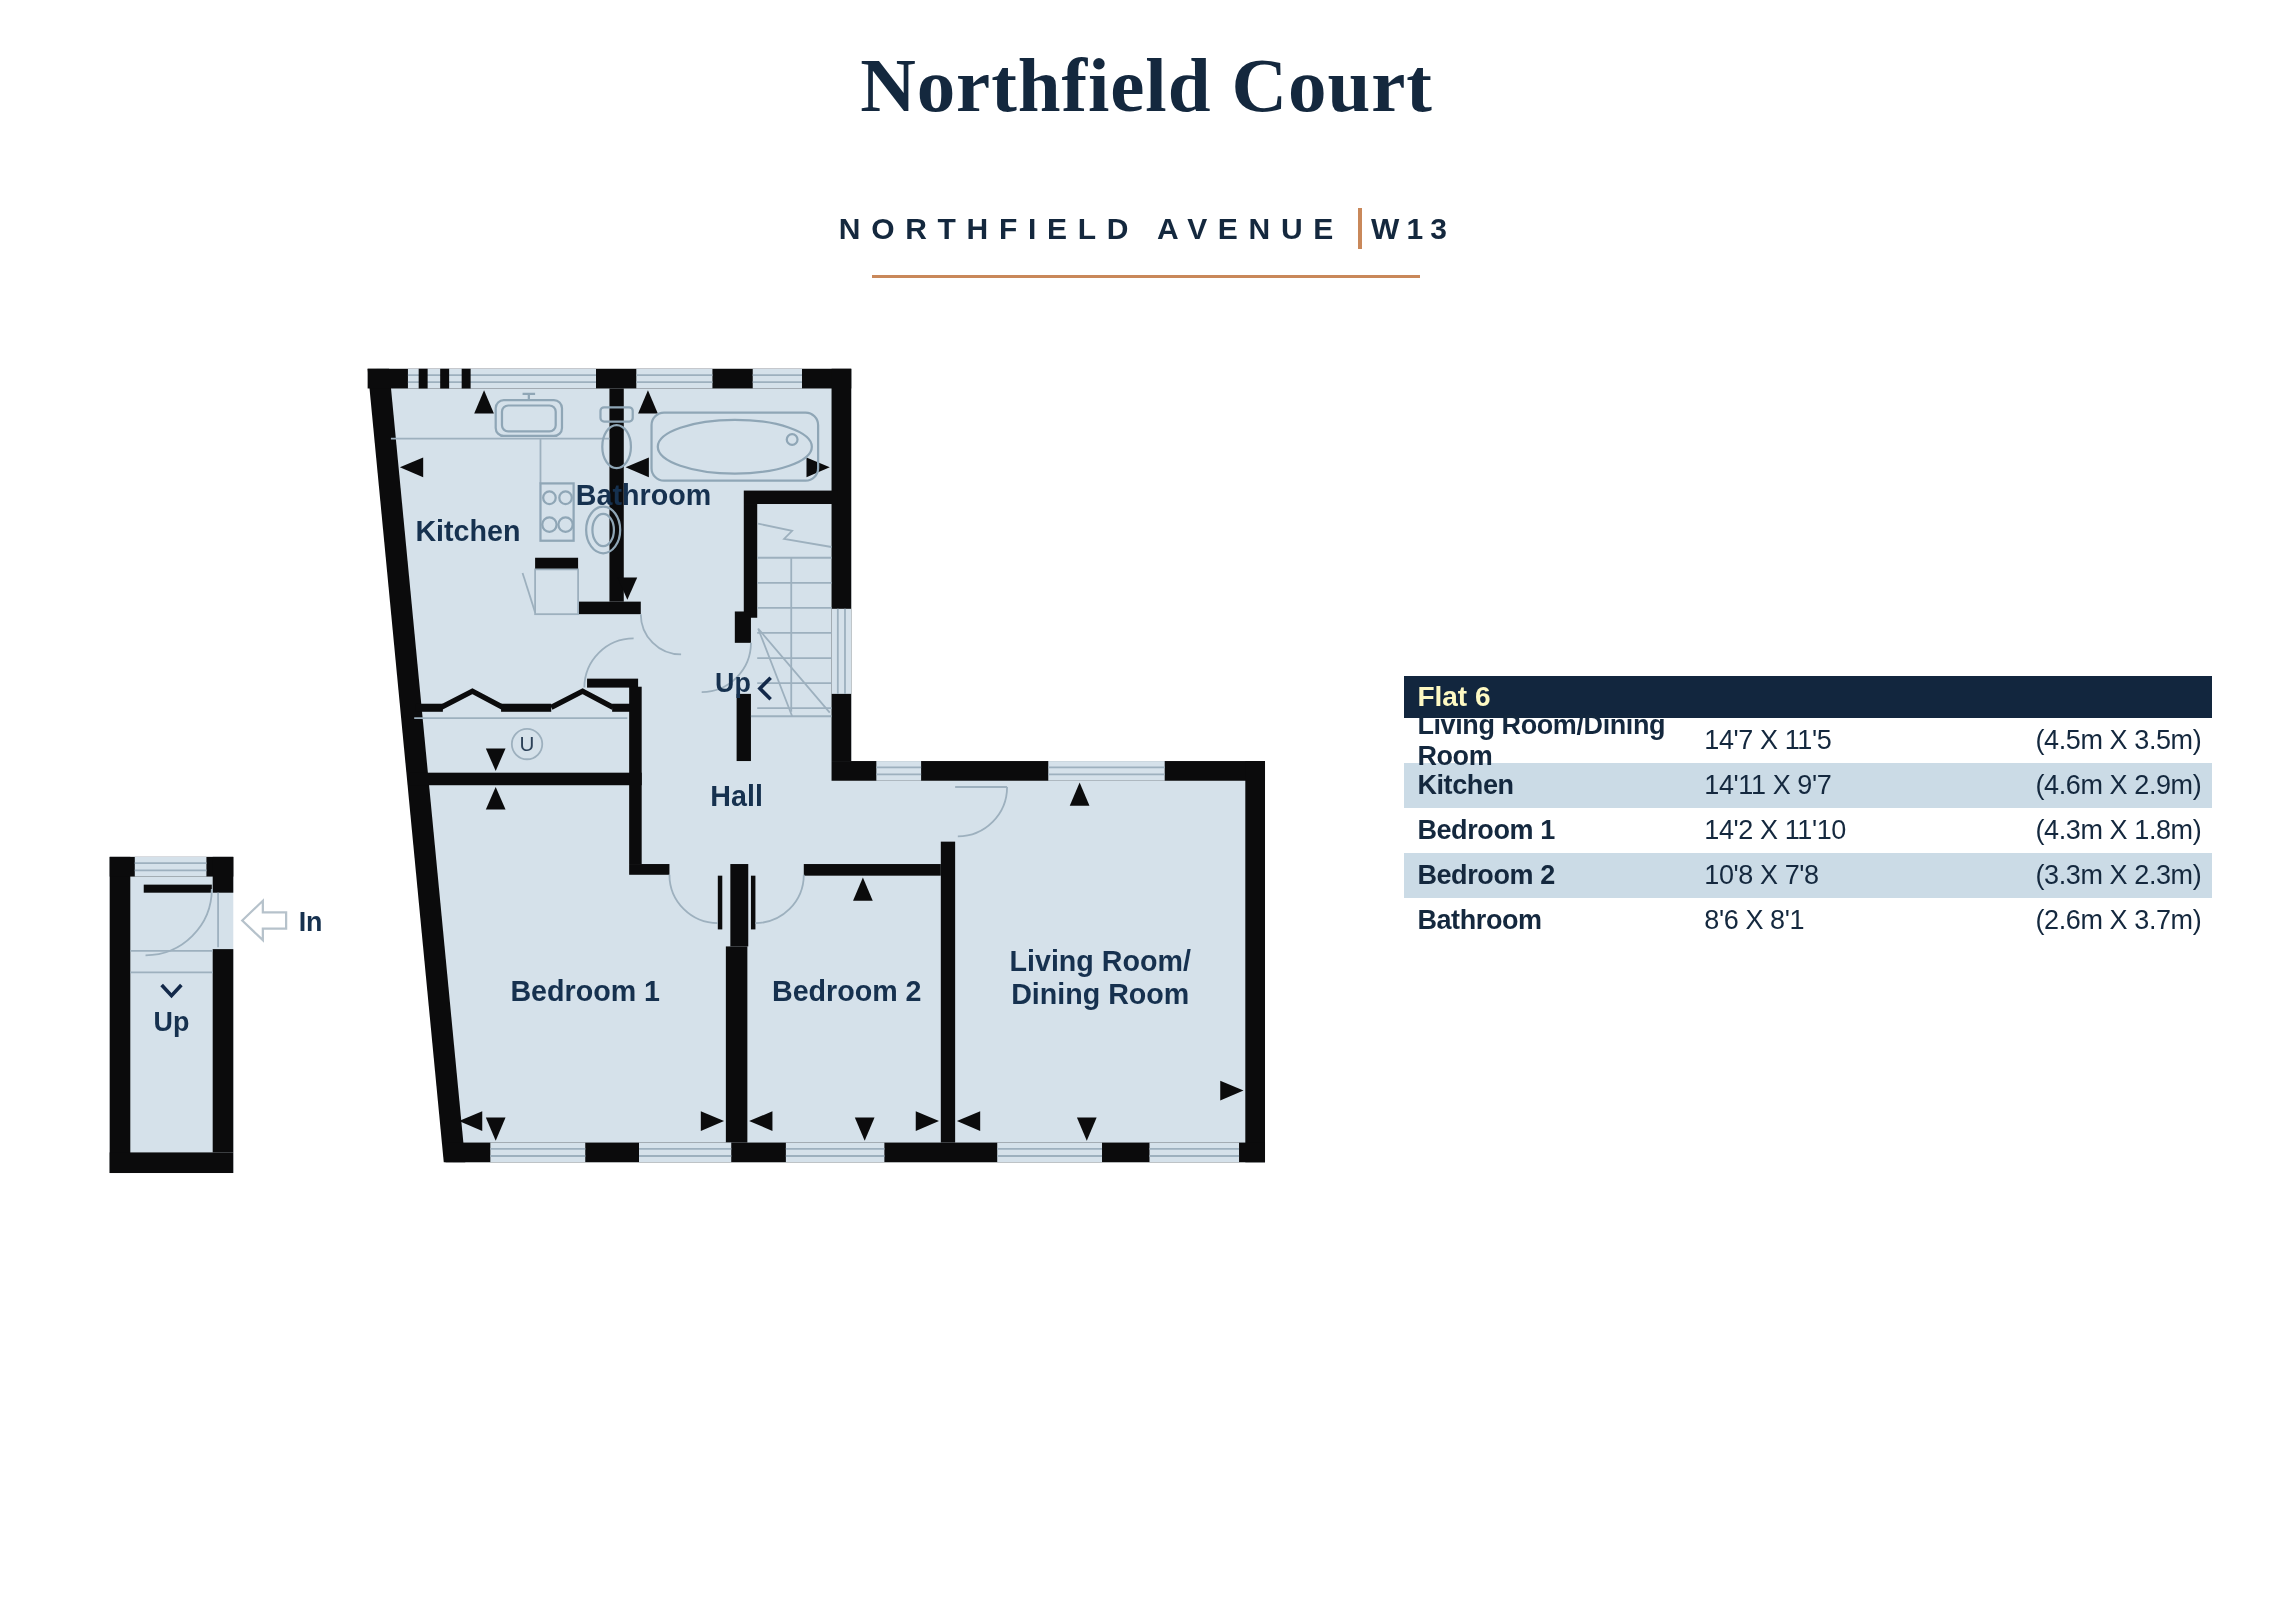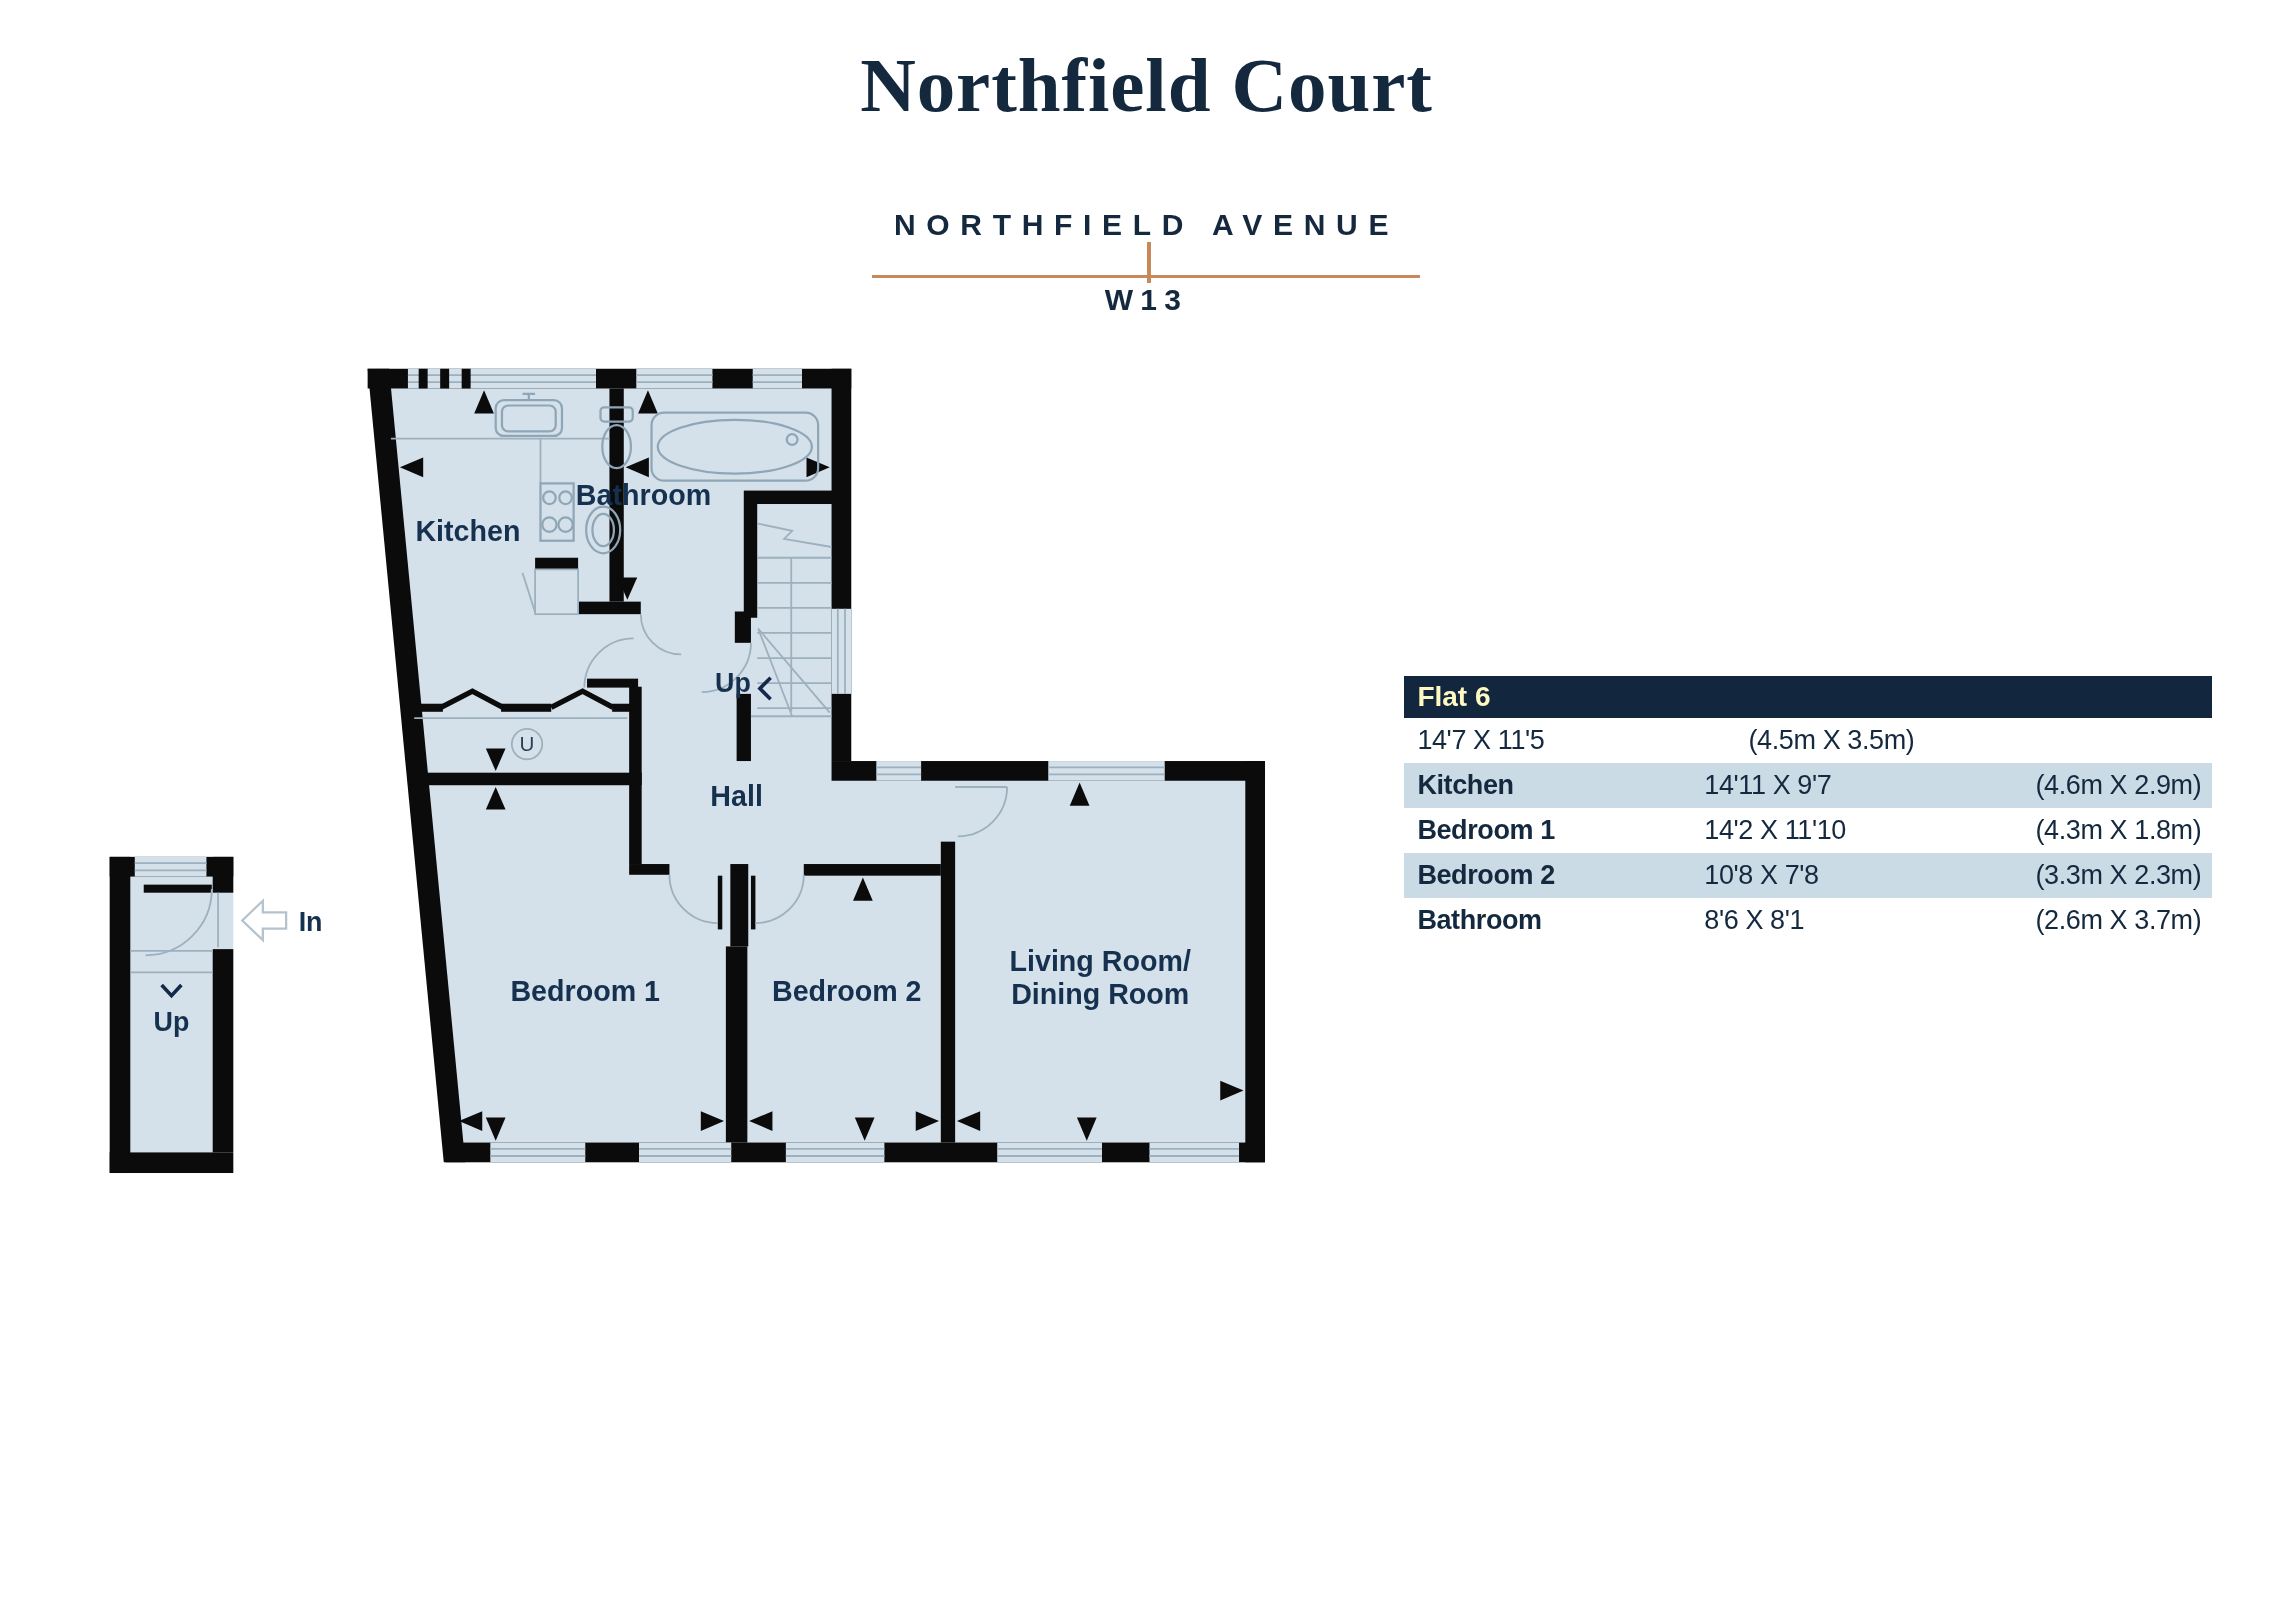--- a/index.html
+++ b/index.html
@@ -3,21 +3,21 @@
 <meta charset="utf-8">
 <style>
   html,body{margin:0;padding:0;background:#ffffff;}
   .page{position:relative;width:2293px;height:1621px;background:#ffffff;overflow:hidden;
         font-family:"Liberation Sans",sans-serif;border-radius:18px;}
   
   .brand-title{position:absolute;top:45px;left:0;width:2293px;text-align:center;
         font-family:"Liberation Serif",serif;font-weight:700;font-size:77px;line-height:1.05;
         color:#14283e;letter-spacing:0.9px;}
   .brand-sub{position:absolute;top:208px;left:0;width:2293px;display:flex;
-        justify-content:center;align-items:center;color:#14283e;flex-direction:column;}
+        justify-content:center;align-items:center;color:#14283e;}
   .brand-street{font-size:30px;font-weight:700;letter-spacing:10.7px;}
   .brand-divider{width:3.6px;height:41px;background:#c9885a;margin:0 9px 0 14.3px;}
   .brand-postcode{font-size:30px;font-weight:700;letter-spacing:7.2px;}
   .brand-underline{position:absolute;top:275px;left:872px;width:548px;height:2.7px;background:#c9885a;}
   
   .plan{position:absolute;top:340px;left:90px;width:1218px;height:860px;}
   .room-label{font-family:"Liberation Sans",sans-serif;font-weight:600;font-size:32px;fill:#16314f;}
   .small-label{font-family:"Liberation Sans",sans-serif;font-weight:600;font-size:30px;fill:#16314f;}
   .u-label{font-family:"Liberation Sans",sans-serif;font-weight:400;font-size:23px;fill:#2c4158;}
   
@@ -248,20 +248,21 @@
       <text class="u-label" x="588" y="839">U</text>
     </g>
     <text class="small-label" x="333" y="1040" text-anchor="start">In</text>
   </svg>
 
   <div class="dim-table">
     <div class="dim-header">
       <span>Flat 6</span>
     </div>
     <div class="dim-row">
+      <span class="dim-name">Living Room/Dining Room</span>
       <span class="dim-imperial">14'7 X 11'5</span>
       <span class="dim-metric">(4.5m X 3.5m)</span>
     </div>
     <div class="dim-row">
       <span class="dim-name">Kitchen</span>
       <span class="dim-imperial">14'11 X 9'7</span>
       <span class="dim-metric">(4.6m X 2.9m)</span>
     </div>
     <div class="dim-row">
       <span class="dim-name">Bedroom 1</span>

